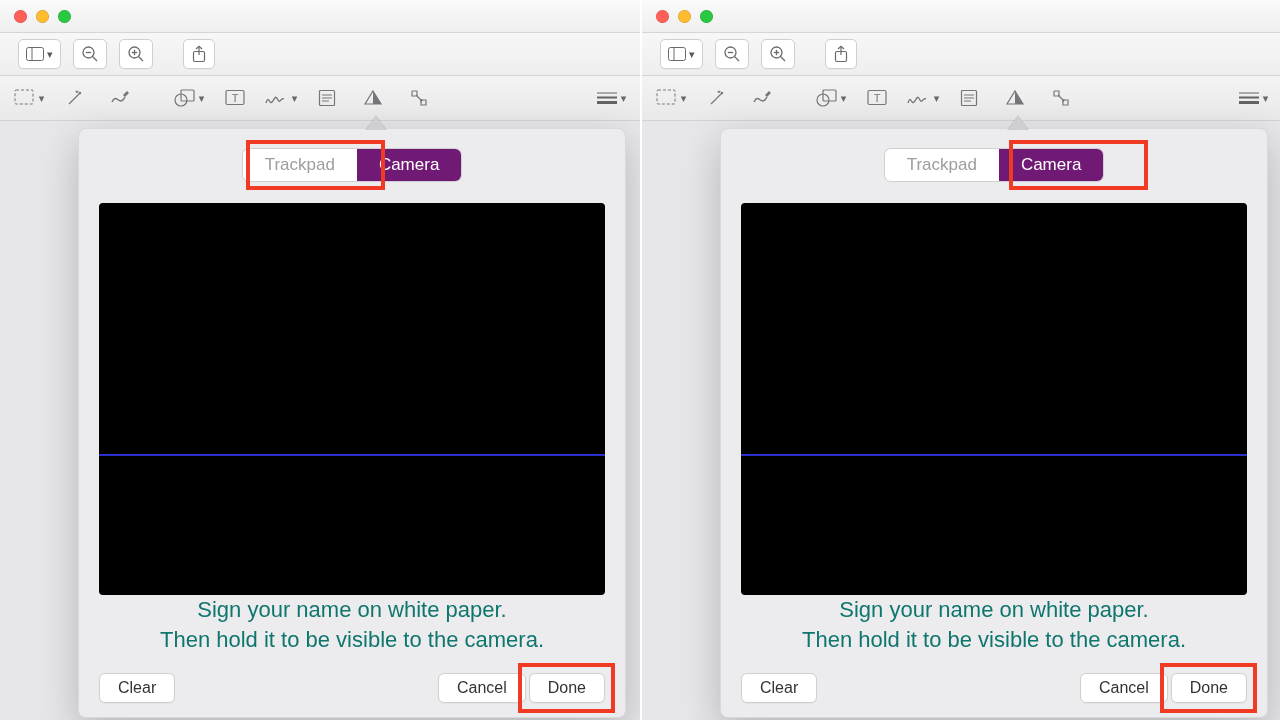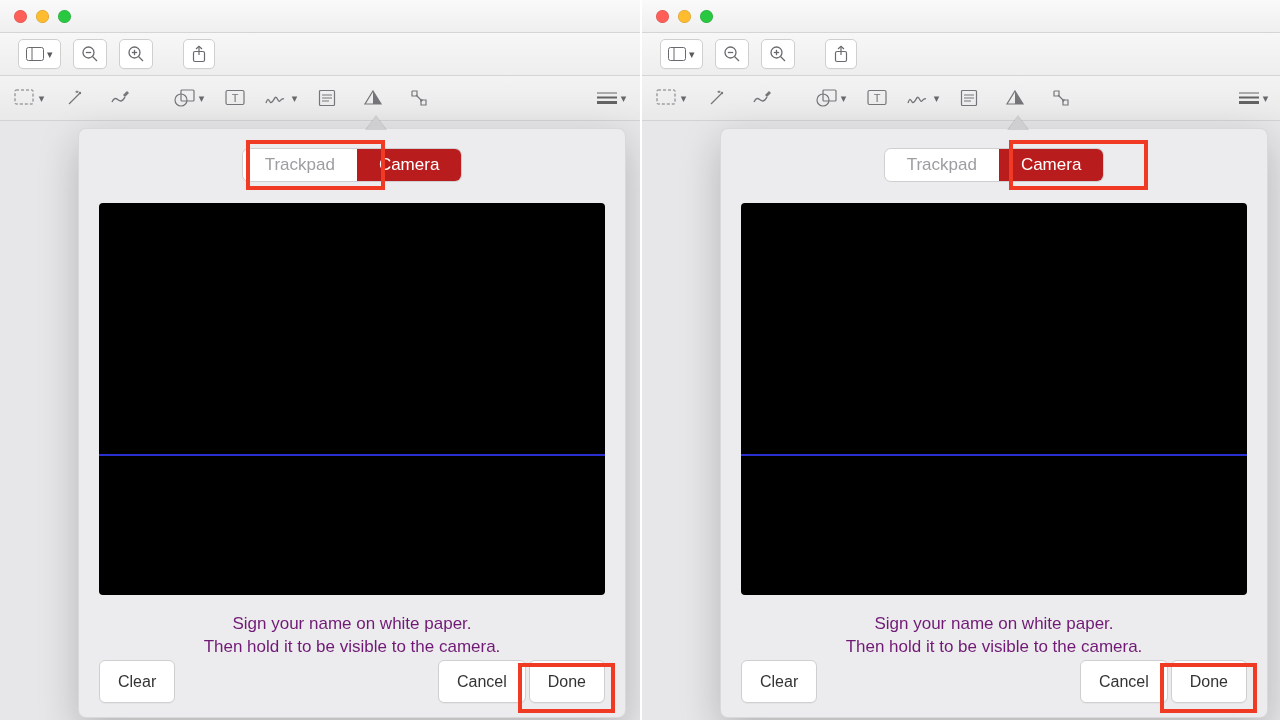--- a/index.html
+++ b/index.html
@@ -14,26 +14,26 @@
   .toolbar2{height:44px;background:linear-gradient(#f3f3f4,#e9e9ea);border-bottom:1px solid #d2d2d2;display:flex;align-items:center;padding:0 12px;gap:12px;font-size:14px}
   .toolbar2 .ti{width:34px;height:28px;display:flex;align-items:center;justify-content:center;opacity:.9;border-radius:5px}
   .chev{font-size:11px;color:#5a5a5e;margin-left:3px}
   .gap24{width:10px;flex:0 0 10px}
   .pointer{position:absolute;left:366px;top:116px;width:0;height:0;border-left:10px solid transparent;border-right:10px solid transparent;border-bottom:14px solid #ececee;z-index:3}
   .pointer::before{content:"";position:absolute;left:-11px;top:-1px;width:0;height:0;border-left:11px solid transparent;border-right:11px solid transparent;border-bottom:15px solid rgba(0,0,0,.12);z-index:-1}
   .panel{position:absolute;left:78px;top:128px;width:548px;height:590px;background:#ececee;border:1px solid rgba(0,0,0,.08);border-radius:8px;box-shadow:0 14px 40px rgba(0,0,0,.22);padding:20px 20px 16px 20px;box-sizing:border-box}
   .segwrap{display:flex;justify-content:center;position:relative}
   .seg{display:inline-flex;border-radius:6px;box-shadow:0 0 0 1px rgba(0,0,0,.12);overflow:hidden}
   .seg button{border:none;background:#fff;height:32px;padding:0 22px;font-size:17px;color:#9e9ea2;cursor:default}
-  .seg button.active{background:#b91c1c;color:#fff}
+  .seg button.active{background:#701a75;color:#fff}
   .camera-box{margin-top:22px;width:100%;height:392px;background:#000;border-radius:4px;position:relative}
   .sigline{position:absolute;left:0;right:0;top:64%;height:2px;background:#2a2fd0}
-  .hint{text-align:center;color:#701a75;font-size:17px;margin-top:18px;line-height:1.35}
+  .hint{text-align:center;color:#0f766e;font-size:22px;line-height:1.35}
   .footer{position:absolute;left:20px;right:20px;bottom:14px;display:flex;align-items:center}
-  .mac-btn{background:#fff;border:1px solid #cfcfd1;border-radius:6px;height:43px;padding:0 18px;font-size:16px;color:#333;box-shadow:0 1px 0 rgba(0,0,0,.03)}
+  .mac-btn{background:#fff;border:1px solid #cfcfd1;border-radius:6px;height:30px;padding:0 18px;font-size:16px;color:#333;box-shadow:0 1px 0 rgba(0,0,0,.03)}
   .footer .spacer{flex:1}
   .footer .mac-btn+.mac-btn{margin-left:3px}
   .hl{position:absolute;border:4px solid #f03a23;box-sizing:border-box;pointer-events:none}
   svg{display:block}
 </style>
 </head>
 <body>
 
 <div class="wrap">
 

